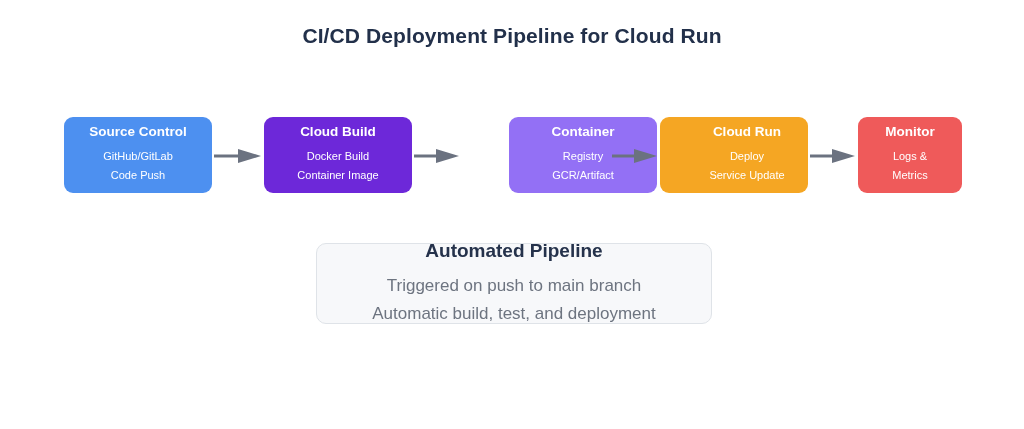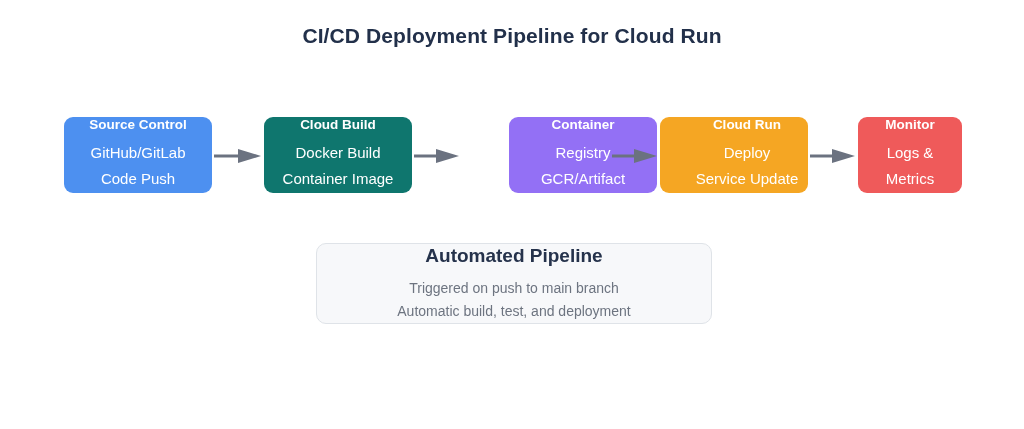--- a/index.html
+++ b/index.html
@@ -49,21 +49,21 @@
     color: #ffffff;
     font-size: 13.5px;
     font-weight: bold;
     line-height: 1.0;
     margin-bottom: 9px;
     text-align: center;
     white-space: nowrap;
   }
   .stage-sub {
     color: #ffffff;
-    font-size: 15px;
+    font-size: 11px;
     line-height: 1.75;
     text-align: center;
     white-space: nowrap;
   }
 
   
   .arrow {
     position: absolute;
     top: 148px;
     height: 16px;
@@ -87,21 +87,21 @@
     justify-content: center;
   }
   .info-title {
     font-size: 19px;
     font-weight: bold;
     color: #25324b;
     margin-bottom: 10px;
     text-align: center;
   }
   .info-line {
-    font-size: 14px;
+    font-size: 17px;
     color: #6d7480;
     line-height: 1.6;
     text-align: center;
   }
 </style>
 </head>
 <body style="background: rgb(255, 255, 255);">
 
 <div id="canvas">
 
@@ -113,21 +113,21 @@
     <div class="stage-sub">Code Push</div>
   </div>
 
   <div class="arrow" id="arrow-0" style="left: 214px; width: 48px;">
     <svg width="48" height="16" viewBox="0 0 48 16">
       <line x1="0" y1="8" x2="28" y2="8" stroke="#6b7280" stroke-width="3"></line>
       <polygon points="24,1 47,8 24,15" fill="#6b7280"></polygon>
     </svg>
   </div>
 
-  <div class="stage" id="stage-1" style="left: 264px; width: 148px; background: #0f766e;">
+  <div class="stage" id="stage-1" style="left: 264px; width: 148px; background: #6d28d9;">
     <div class="stage-title">Cloud Build</div>
     <div class="stage-sub">Docker Build</div>
     <div class="stage-sub">Container Image</div>
   </div>
 
   <div class="arrow" id="arrow-1" style="left: 414px; width: 46px;">
     <svg width="46" height="16" viewBox="0 0 46 16">
       <line x1="0" y1="8" x2="26" y2="8" stroke="#6b7280" stroke-width="3"></line>
       <polygon points="22,1 45,8 22,15" fill="#6b7280"></polygon>
     </svg>

